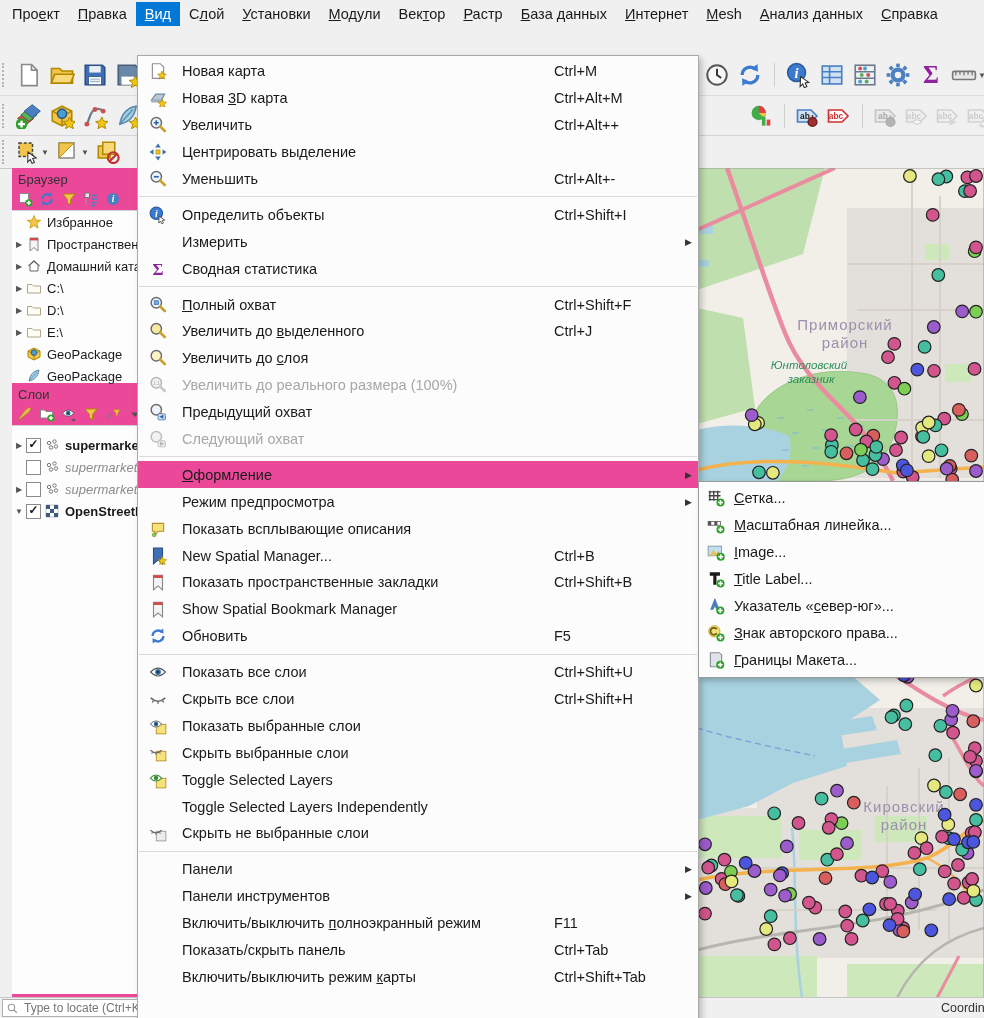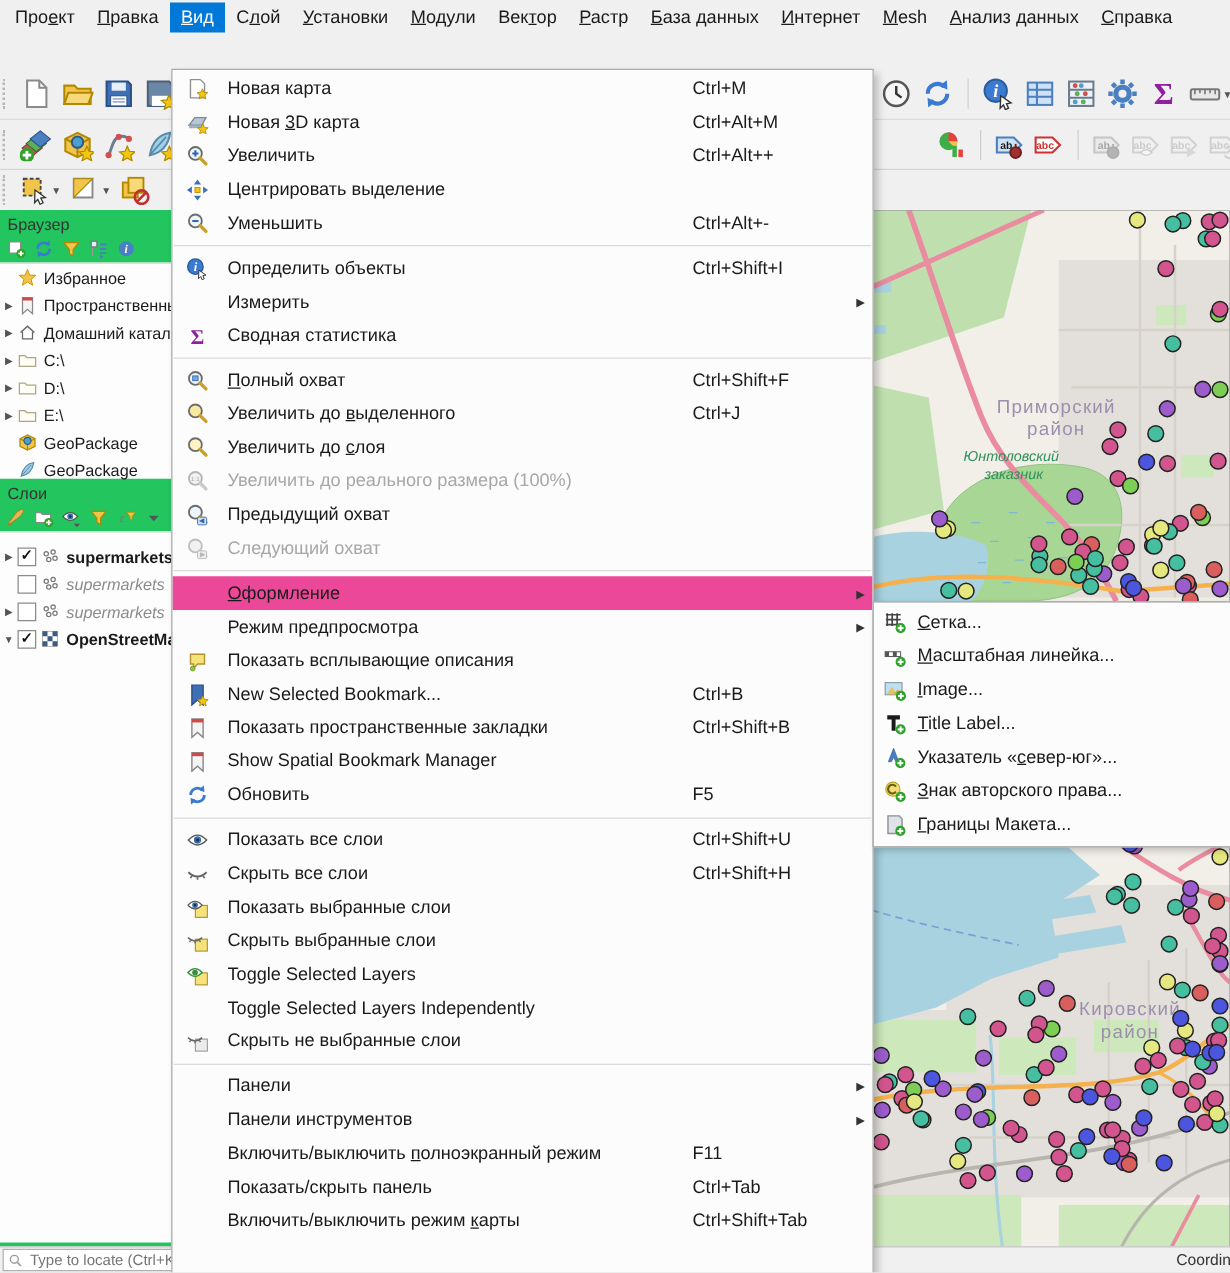--- a/index.html
+++ b/index.html
@@ -19,21 +19,21 @@
   .tb3{top:136px;height:32px;border-bottom:1px solid #c9c9c9}
   .tgroup{display:flex;align-items:center;gap:7px;padding-left:4px}
   .tgroup.rg{position:absolute;top:0;bottom:0}
   .tgrip{width:5px;height:24px;border-left:2px dotted #b5b5b5;margin:0 3px 0 2px}
   .tbtn{display:flex;align-items:center;justify-content:center}
   .tbtn svg{display:block}
   .tsep{width:1px;height:24px;background:#cfcfcf;margin:0 4px}
   .tcaret{font-size:8px;color:#555;margin-left:1px}
   .gray{opacity:.35;filter:grayscale(1)}
   
-  .dock{position:absolute;left:0;top:168px;width:137px;bottom:20px;background:#22c55e;overflow:hidden}
+  .dock{position:absolute;left:12px;top:168px;width:137px;bottom:20px;background:#ec4899;overflow:hidden}
   .panel-head{font-size:13px;color:#333;padding:4px 6px 2px 6px}
   .panel-tools{display:flex;align-items:center;gap:6px;padding:2px 4px 3px 5px}
   .panel-body{background:#fdfdfd;border-top:1px solid #d2d2d2;position:relative}
   .trow{height:22px;display:flex;align-items:center;font-size:13px;white-space:nowrap}
   .trow .arr{width:14px;text-align:center;font-size:8px;color:#555;flex:0 0 14px}
   .trow .ticon{width:18px;flex:0 0 18px;display:flex;align-items:center}
   .trow .tlabel{padding-left:3px}
   .lay-check{width:13px;height:13px;border:1px solid #8a8a8a;background:#fff;flex:0 0 13px;
     font-size:12px;line-height:11px;text-align:center;font-weight:bold;color:#111;margin-right:3px}
   .lay-sym{width:18px;flex:0 0 18px;display:flex;align-items:center}
@@ -1103,21 +1103,21 @@
       </div>
       <div class="menu-row">
         <span class="mi-icon">
           <span style="display: flex;">
             <svg width="18" height="18" viewBox="0 0 16 16">
               <path d="M4 1h8v14l-4-3.5L4 15z" fill="#3f6fb5" stroke="#2c4f85"></path>
               <polygon points="11.8,8.5 12.9,11.0 15.6,11.3 13.5,13.1 14.2,15.7 11.8,14.3 9.4,15.7 10.1,13.1 8.0,11.3 10.7,11.0" fill="#f3c613" stroke="#b08900" stroke-width="0.6"></polygon>
             </svg>
           </span>
         </span>
-        <span class="mi-label">New Selected Bookmark...</span>
+        <span class="mi-label">New Spatial Manager...</span>
         <span class="mi-short">Ctrl+B</span>
         <span class="mi-arrow"></span>
       </div>
       <div class="menu-row">
         <span class="mi-icon">
           <span style="display: flex;">
             <svg width="18" height="18" viewBox="0 0 16 16">
               <path d="M4 2h8v13l-4-3.5L4 15z" fill="#f4f4f4" stroke="#888"></path>
               <rect x="4" y="2" width="8" height="2.4" fill="#d04848"></rect>
             </svg>

